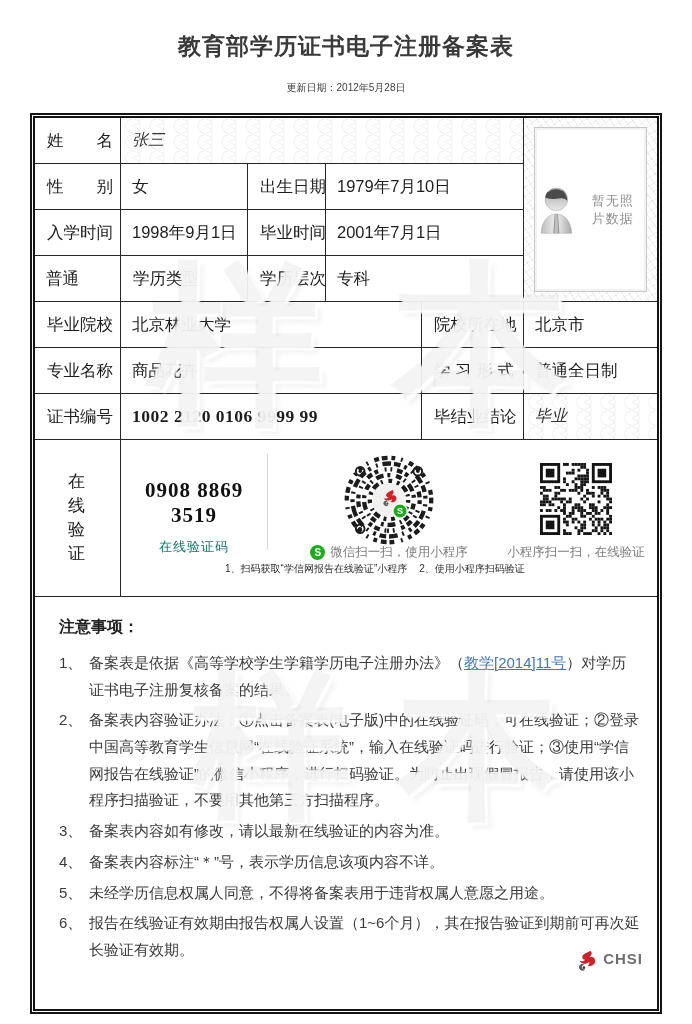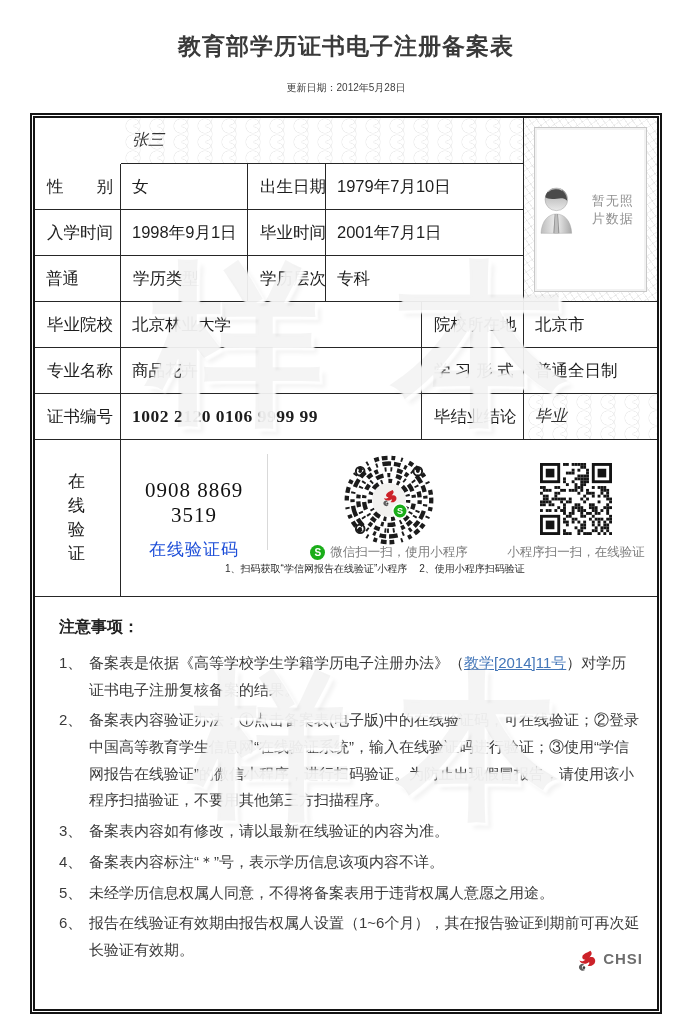--- a/index.html
+++ b/index.html
@@ -69,24 +69,24 @@
   .vrow { display:grid; grid-template-columns:86px 536px; height:157px; }
   .vside {
     border-right:1px solid #262626; border-bottom:1px solid #262626;
     display:flex; align-items:center; justify-content:center;
     font-size:17px; color:#1d1d1d; white-space:pre-line; text-align:center; line-height:24px;
     letter-spacing:2px;
   }
   .vmain { position:relative; border-bottom:1px solid #262626; }
   .vcode-block { position:absolute; left:0; top:38px; width:146px; text-align:center; }
   .vcode {
-    font-family:"Liberation Serif", serif; font-weight:normal; font-size:21px;
+    font-family:"Liberation Serif", serif; font-weight:bold; font-size:21px;
     color:#111; letter-spacing:1px; cursor:pointer;
   }
-  .vcode-label { margin-top:10px; font-size:17px; color:#1d4ed8; letter-spacing:1px; }
+  .vcode-label { margin-top:10px; font-size:13px; color:#0f766e; letter-spacing:1px; }
   .vdivider { position:absolute; left:146px; top:14px; height:96px; width:1px; background:#d9d9d9; }
   .wxcode { position:absolute; left:220px; top:12px; width:96px; height:96px; }
   .qrcode { position:absolute; left:419px; top:23px; width:72px; height:72px; }
   .codecap {
     position:absolute; top:104px; font-size:12.5px; color:#7c7c7c;
     display:flex; align-items:center; justify-content:center; gap:5px; white-space:nowrap;
   }
   .wxcap { left:168px; width:200px; }
   .qrcap { left:372px; width:166px; }
   .wx-badge {
@@ -142,20 +142,21 @@
 </svg>
 
 <div>
 
   <div class="title">教育部学历证书电子注册备案表</div>
   <div class="subtitle">更新日期：2012年5月28日</div>
 
   <div class="frame">
 
     <div class="gridA">
+      <div class="cell lbl">姓　　名</div>
       <div class="cell val span3 guilloche script-val">张三</div>
       <div class="photo-cell hatch">
         <div class="photo-frame">
           <svg width="66" height="76" viewBox="0 0 64 74">
             <path d="M9 72 C10 52 21 43 32 43 C43 43 54 52 55 72 Z" fill="url(#gBody)" stroke="#9a9a9a" stroke-width="0.6"></path>
             <polygon points="29.5,43 34.5,43 36.5,72 27.5,72" fill="#8f8f8f"></polygon>
             <polygon points="30.5,43 33.5,43 35,72 29,72" fill="#bfbfbf"></polygon>
             <circle cx="32" cy="21" r="17" fill="url(#gHead)" stroke="#8d8d8d" stroke-width="0.6"></circle>
             <path d="M15.5 18 C17 7 28 2 36 5.5 C44 9 48 15 48.2 23 C42 16.5 34 20.5 26 20.5 C21 20.5 18 19.5 15.5 18 Z" fill="#4a4a4a"></path>
             <path d="M20 9 C25 4 35 3.5 40 7" stroke="#fff" stroke-width="2" fill="none" opacity="0.55" stroke-linecap="round"></path>

